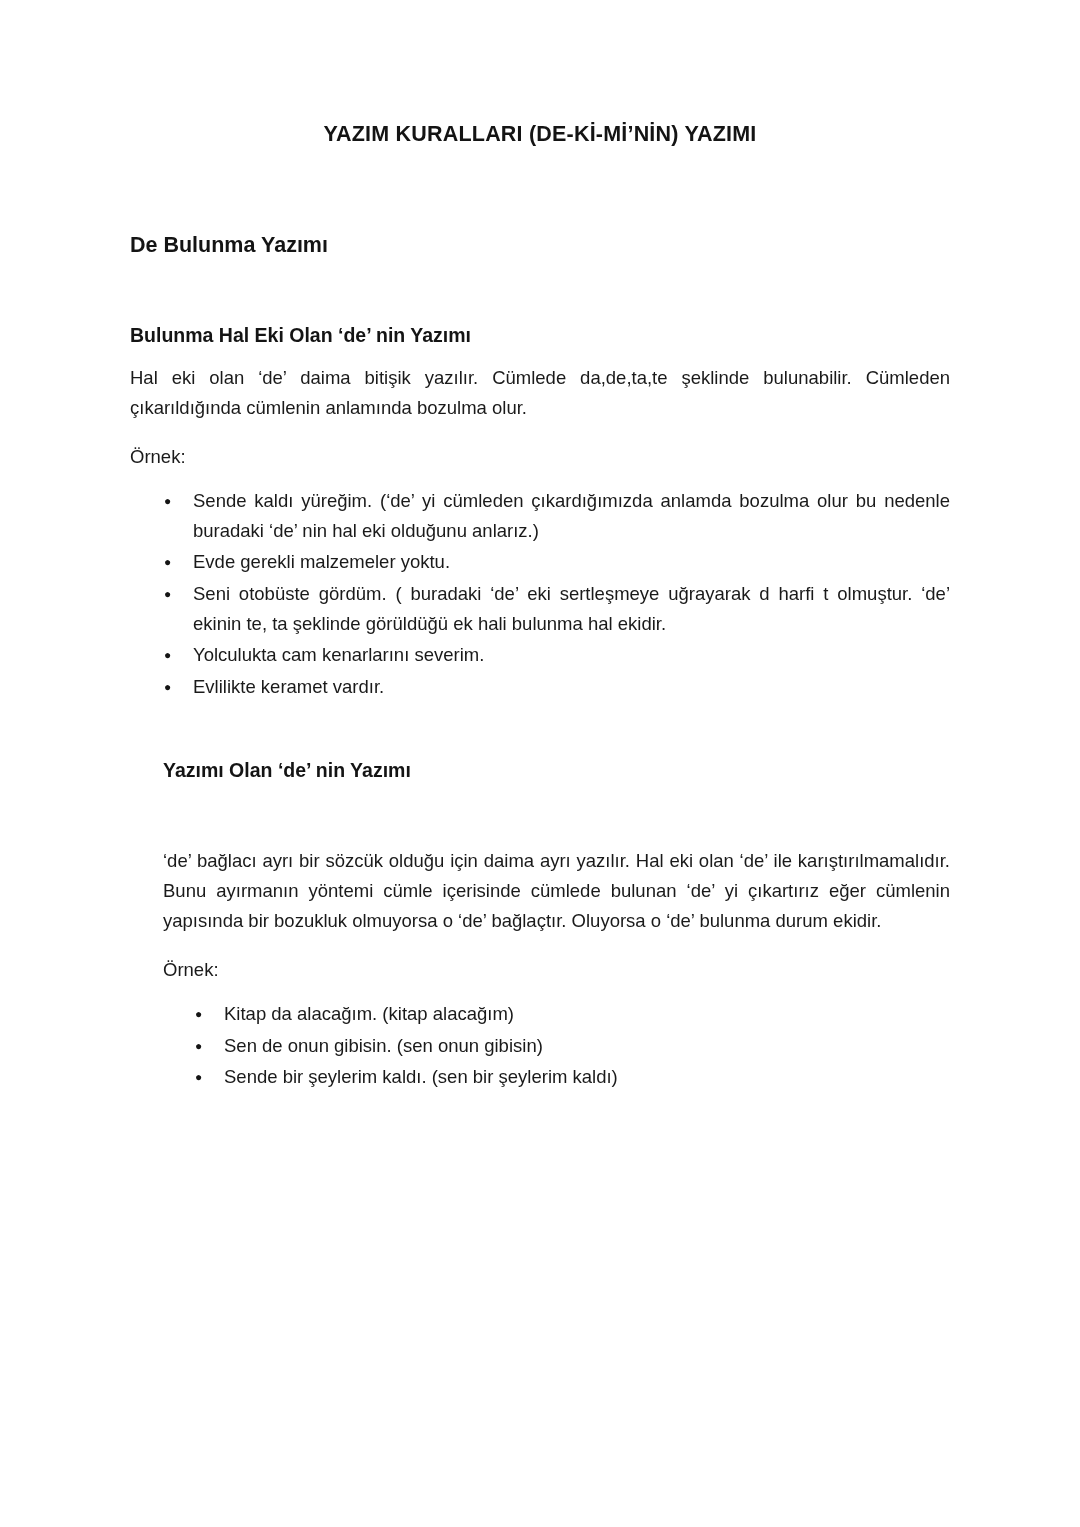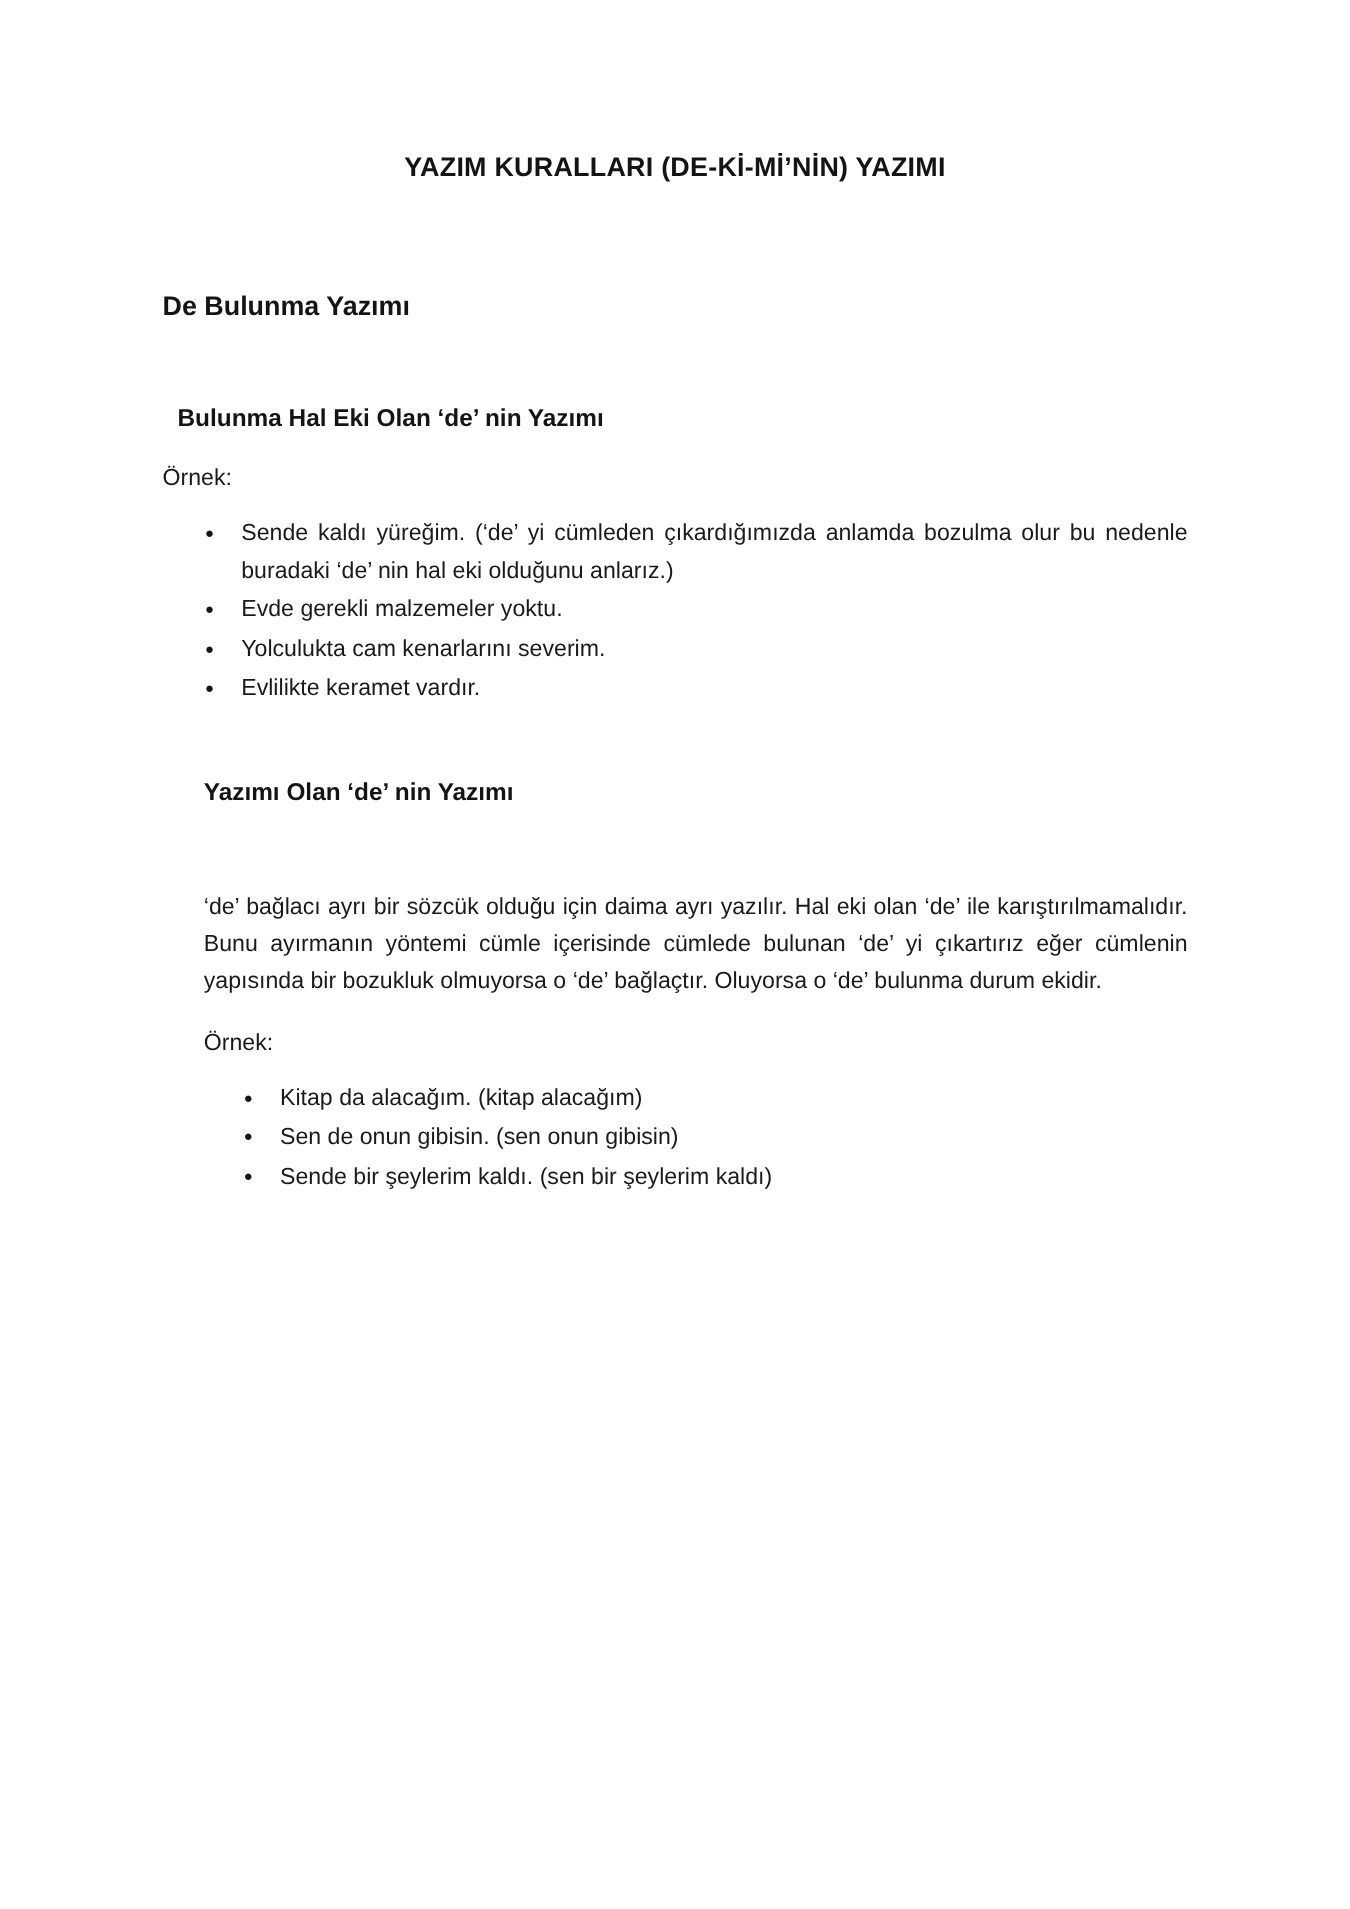--- a/index.html
+++ b/index.html
@@ -42,21 +42,21 @@
     font-size: 18.5px;
     line-height: 1.6;
     text-align: justify;
     margin: 0;
     color: #1a1a1a;
   }
   .intro {
     margin-top: 72px;
     text-indent: 86px;
   }
-  .sec2-head { margin-top: 66px; margin-left: 12px; }
+  .sec2-head { margin-top: 66px; }
   .sec2-para { margin-top: 16px; }
   .ornek {
     font-size: 18.5px;
     margin-top: 24px;
   }
   ul.bullets {
     list-style: none;
     margin: 18px 0 0 0;
     padding: 0 0 0 34px;
   }
@@ -94,26 +94,28 @@
 
 <div class="page">
 
   <div class="doc-title">YAZIM KURALLARI (DE-Kİ-Mİ’NİN) YAZIMI</div>
 
   <div class="h1">De Bulunma Yazımı</div>
 
 
   <div class="h2 sec2-head">Bulunma Hal Eki Olan ‘de’ nin Yazımı</div>
 
+  <p class="para sec2-para">Hal eki olan ‘de’ daima bitişik yazılır. Cümlede da,de,ta,te şeklinde bulunabilir. Cümleden çıkarıldığında cümlenin anlamında bozulma olur.</p>
 
   <div class="ornek">Örnek:</div>
 
   <ul class="bullets">
     <li>Sende kaldı yüreğim. (‘de’ yi cümleden çıkardığımızda anlamda bozulma olur bu nedenle buradaki ‘de’ nin hal eki olduğunu anlarız.)</li>
     <li>Evde gerekli malzemeler yoktu.</li>
+    <li>Seni otobüste gördüm. ( buradaki ‘de’ eki sertleşmeye uğrayarak d harfi t olmuştur. ‘de’ ekinin  te, ta şeklinde görüldüğü ek hali bulunma hal ekidir.</li>
     <li>Yolculukta cam kenarlarını severim.</li>
     <li>Evlilikte keramet vardır.</li>
   </ul>
 
   <div class="sec3">
 
     <div class="h2 sec3-head">Yazımı Olan ‘de’ nin Yazımı</div>
 
     <p class="para sec3-para">‘de’ bağlacı ayrı bir sözcük olduğu için daima ayrı yazılır. Hal eki olan ‘de’ ile karıştırılmamalıdır. Bunu ayırmanın yöntemi cümle içerisinde cümlede bulunan ‘de’ yi çıkartırız eğer cümlenin yapısında bir bozukluk olmuyorsa o ‘de’ bağlaçtır. Oluyorsa o ‘de’ bulunma durum ekidir.</p>
 

